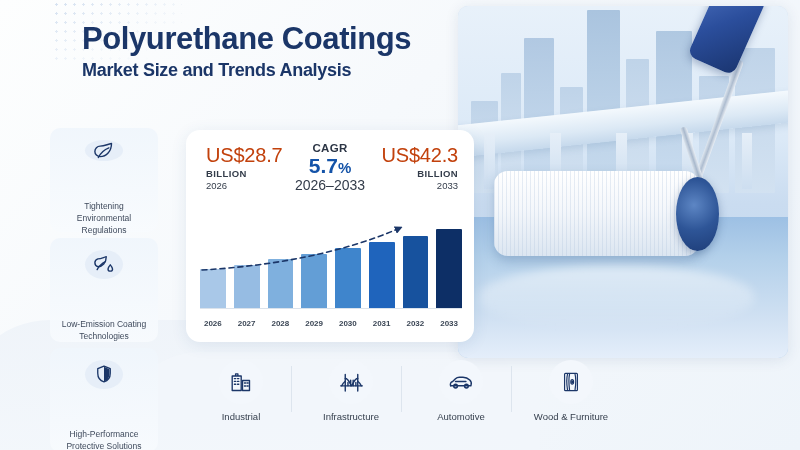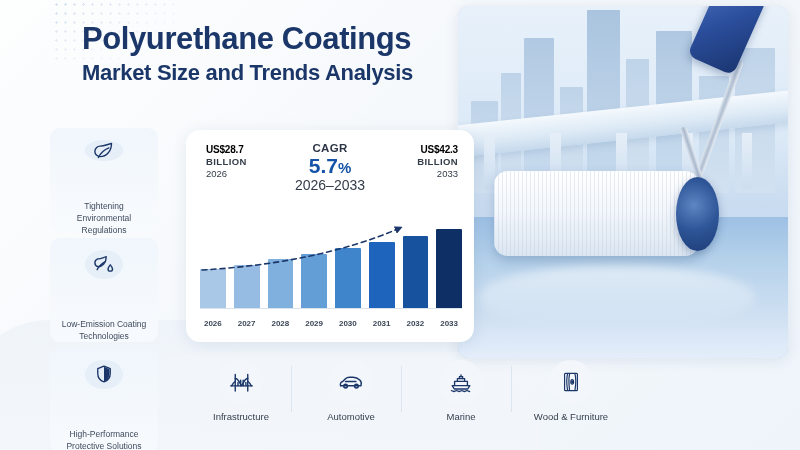--- a/index.html
+++ b/index.html
@@ -44,21 +44,21 @@
   }
 
   
   .header { position: absolute; left: 82px; top: 22px; width: 400px; }
   .title-main {
     font-size: 31px; font-weight: 700; color: #1b3668;
     letter-spacing: -.4px; line-height: 1.12;
     white-space: nowrap;
   }
   .title-sub {
-    font-size: 22px; font-weight: 700; color: #1b3668;
+    font-size: 18px; font-weight: 700; color: #1b3668;
     letter-spacing: -.3px; line-height: 1.3;
     margin-top: 2px; white-space: nowrap;
   }
 
   
   .hero {
     position: absolute;
     right: 12px; top: 6px;
     width: 330px; height: 352px;
     border-radius: 10px;
@@ -172,21 +172,21 @@
     border-radius: 14px;
     box-shadow: 0 3px 16px rgba(40,75,130,.10);
   }
   .stats {
     position: relative; height: 74px;
     padding: 14px 16px 0 20px;
   }
   .stat-left { position: absolute; left: 20px; top: 14px; text-align: left; }
   .stat-mid  { position: absolute; left: 50%; top: 12px; transform: translateX(-50%); text-align: center; }
   .stat-right{ position: absolute; right: 16px; top: 14px; text-align: right; }
-  .stat-big  { font-size: 10px; font-weight: 700; color: #000000; letter-spacing: -.2px; white-space: nowrap; }
+  .stat-big  { font-size: 20px; font-weight: 400; color: #c2410c; letter-spacing: -.2px; white-space: nowrap; }
   .stat-unit { font-size: 9.5px; font-weight: 700; color: #333c4a; letter-spacing: .4px; margin-top: 1px; }
   .stat-year { font-size: 9.5px; color: #333c4a; margin-top: 1px; }
   .cagr-label{ font-size: 11.5px; font-weight: 600; color: #2c3545; letter-spacing: .3px; }
   .cagr-val  { font-size: 21px; font-weight: 700; color: #1453a8; line-height: 1.02; margin-top: 1px; }
   .cagr-val .pct { font-size: 15px; }
   .cagr-range{ font-size: 14px; color: #333c4a; margin-top: 1px; white-space: nowrap; }
 
   .plot { position: absolute; left: 14px; right: 12px; top: 82px; height: 120px; }
   .bars { position: absolute; left: 0; right: 0; bottom: 24px; height: 84px; display: flex; align-items: flex-end; gap: 8px; }
   .bar-col { flex: 1; display: flex; flex-direction: column; justify-content: flex-end; height: 100%; }
@@ -359,20 +359,32 @@
           </marker>
         </defs>
         <path d="M2 58 C 70 54, 140 42, 200 16" fill="none" stroke="#1b3668" stroke-width="1.6" stroke-dasharray="5 4" stroke-linecap="round" marker-end="url(#arrowhead)"></path>
       </svg>
     </div>
 
   </div>
 
   <div class="apps">
 
+    <div class="app">
+      <div class="app-icon">
+        <svg width="24" height="24" viewBox="0 0 24 24" fill="none" stroke="#1b3668" stroke-width="1.35" stroke-linejoin="round">
+          <rect x="3.2" y="6" width="9" height="14.5"></rect>
+          <rect x="13.5" y="10.5" width="7" height="10"></rect>
+          <path d="M5.4 8.6h1.3M8.5 8.6h1.3M5.4 11.4h1.3M8.5 11.4h1.3M5.4 14.2h1.3M8.5 14.2h1.3" stroke-linecap="round"></path>
+          <path d="M15.4 13h1.2M18 13h1.2M15.4 16h1.2M18 16h1.2" stroke-linecap="round"></path>
+          <path d="M6.6 6V3.8h2.3V6"></path>
+        </svg>
+      </div>
+      <div class="app-label">Industrial</div>
+    </div>
 
     <div class="app">
       <div class="app-icon">
         <svg width="25" height="25" viewBox="0 0 24 24" fill="none" stroke="#1b3668" stroke-width="1.35" stroke-linecap="round">
           <path d="M1.6 15.2h20.8"></path>
           <path d="M6 4.2v16M18 4.2v16"></path>
           <path d="M6 8.2c3.6 0 5.2 7 6 7s2.4-7 6-7"></path>
           <path d="M8.6 15.2V12M11.2 15.2V9.9M13.6 15.2v-5.3M16.2 15.2V12"></path>
           <path d="M2.6 15.2c1-2 2.4-3.6 3.4-4.4M21.4 15.2c-1-2-2.4-3.6-3.4-4.4"></path>
         </svg>
@@ -386,33 +398,20 @@
           <path d="M2.4 15.4c-.6-2 .2-3.3 1.9-3.8l2.6-2.6c1-1 2-1.4 3.6-1.4h3.3c2.6 0 4.6.9 6.3 2.6 1.3 1.3 1.7 3 1.2 4.4"></path>
           <path d="M2.6 15.4h18.6"></path>
           <circle cx="7" cy="15.8" r="1.7"></circle>
           <circle cx="17" cy="15.8" r="1.7"></circle>
           <path d="M6.9 11.6h9.6"></path>
         </svg>
       </div>
       <div class="app-label">Automotive</div>
     </div>
 
-    <div class="app">
-      <div class="app-icon">
-        <svg width="24" height="24" viewBox="0 0 24 24" fill="none" stroke="#1b3668" stroke-width="1.35" stroke-linecap="round" stroke-linejoin="round">
-          <path d="M3.2 15.6h17.6l-2.1 3.4H5.3z"></path>
-          <path d="M5.6 15.6v-4.2h12.8v4.2"></path>
-          <path d="M8.4 11.4V8.6h7.2v2.8"></path>
-          <path d="M10.4 8.6V6.6h3.2v2"></path>
-          <path d="M12 6.6V4.8"></path>
-          <path d="M2.4 20.6c1.3 0 1.3.9 2.6.9s1.3-.9 2.6-.9 1.3.9 2.6.9 1.3-.9 2.6-.9 1.3.9 2.6.9 1.3-.9 2.6-.9 1.3.9 2.6.9"></path>
-        </svg>
-      </div>
-      <div class="app-label">Marine</div>
-    </div>
 
     <div class="app">
       <div class="app-icon">
         <svg width="22" height="22" viewBox="0 0 24 24" fill="none" stroke="#1b3668" stroke-width="1.3" stroke-linecap="round">
           <rect x="5" y="2.6" width="14" height="18.8" rx="1"></rect>
           <path d="M8.2 3.4c-1 4-1 11 0 17.2"></path>
           <path d="M10.4 3.4c-.8 4-.8 11 0 17.2"></path>
           <path d="M16.4 3.4c1 4 1 11 0 17.2"></path>
           <ellipse cx="13.3" cy="11.9" rx="1.5" ry="2.4"></ellipse>
           <ellipse cx="13.3" cy="11.9" rx=".55" ry="1"></ellipse>

